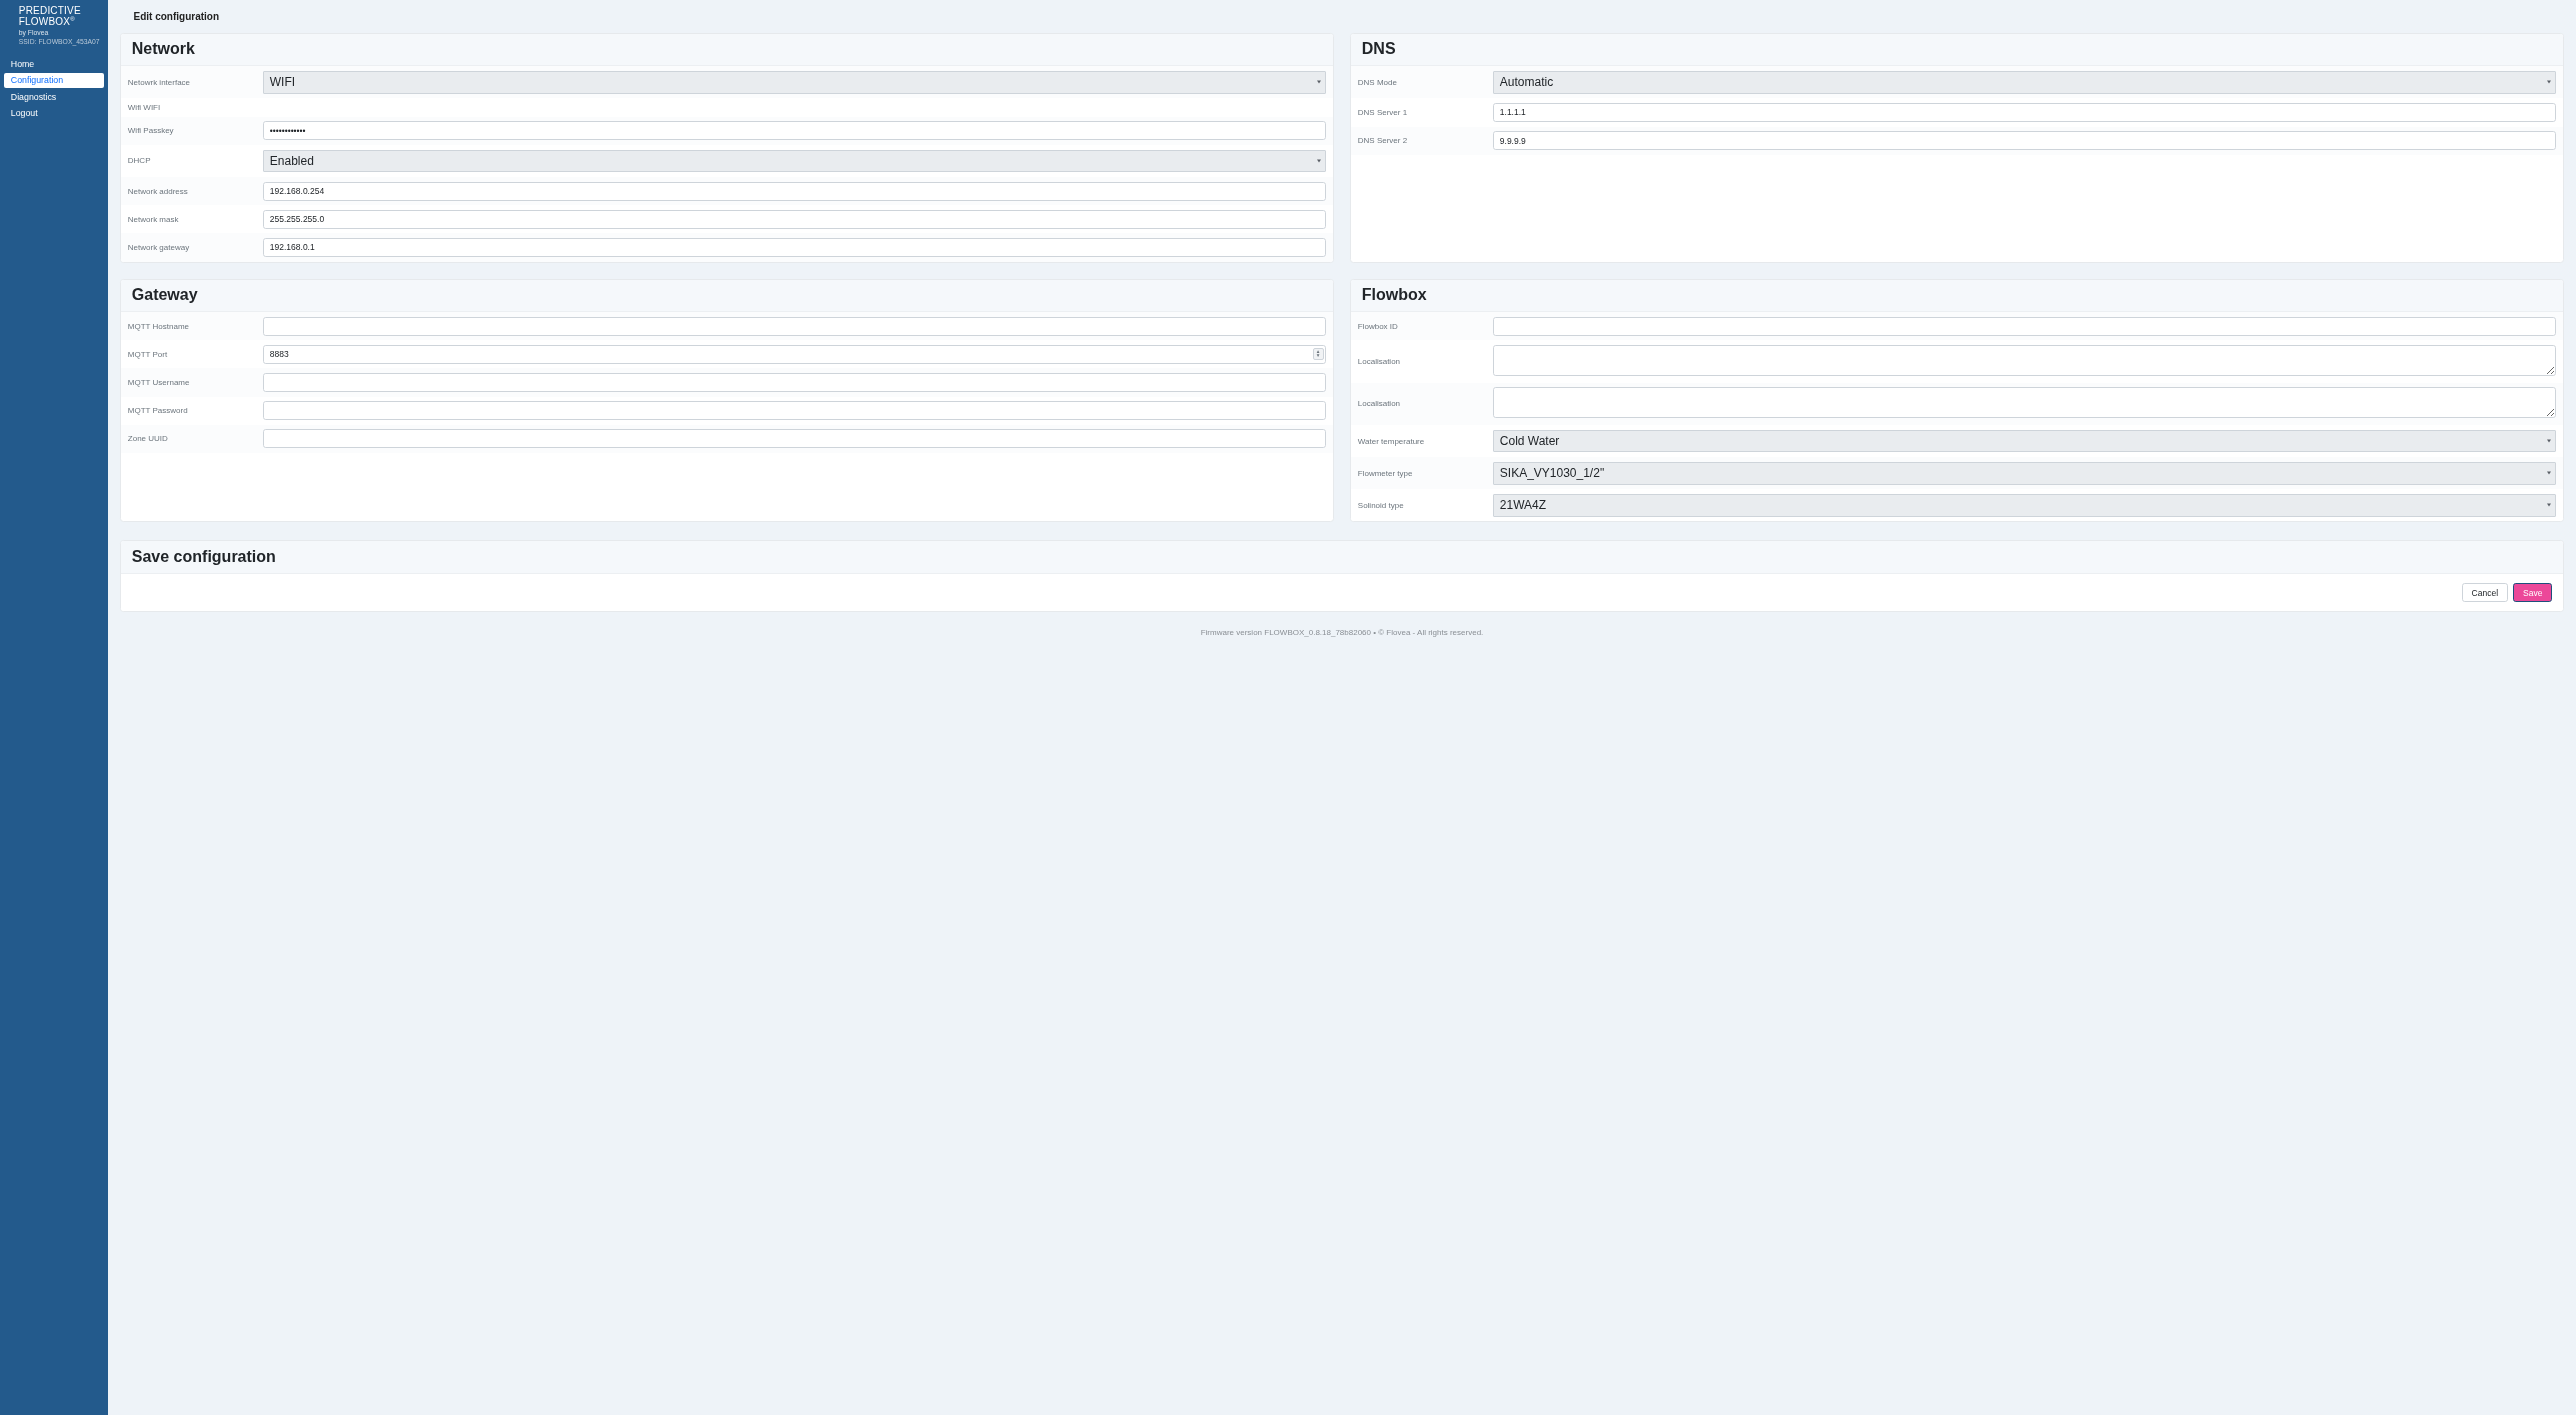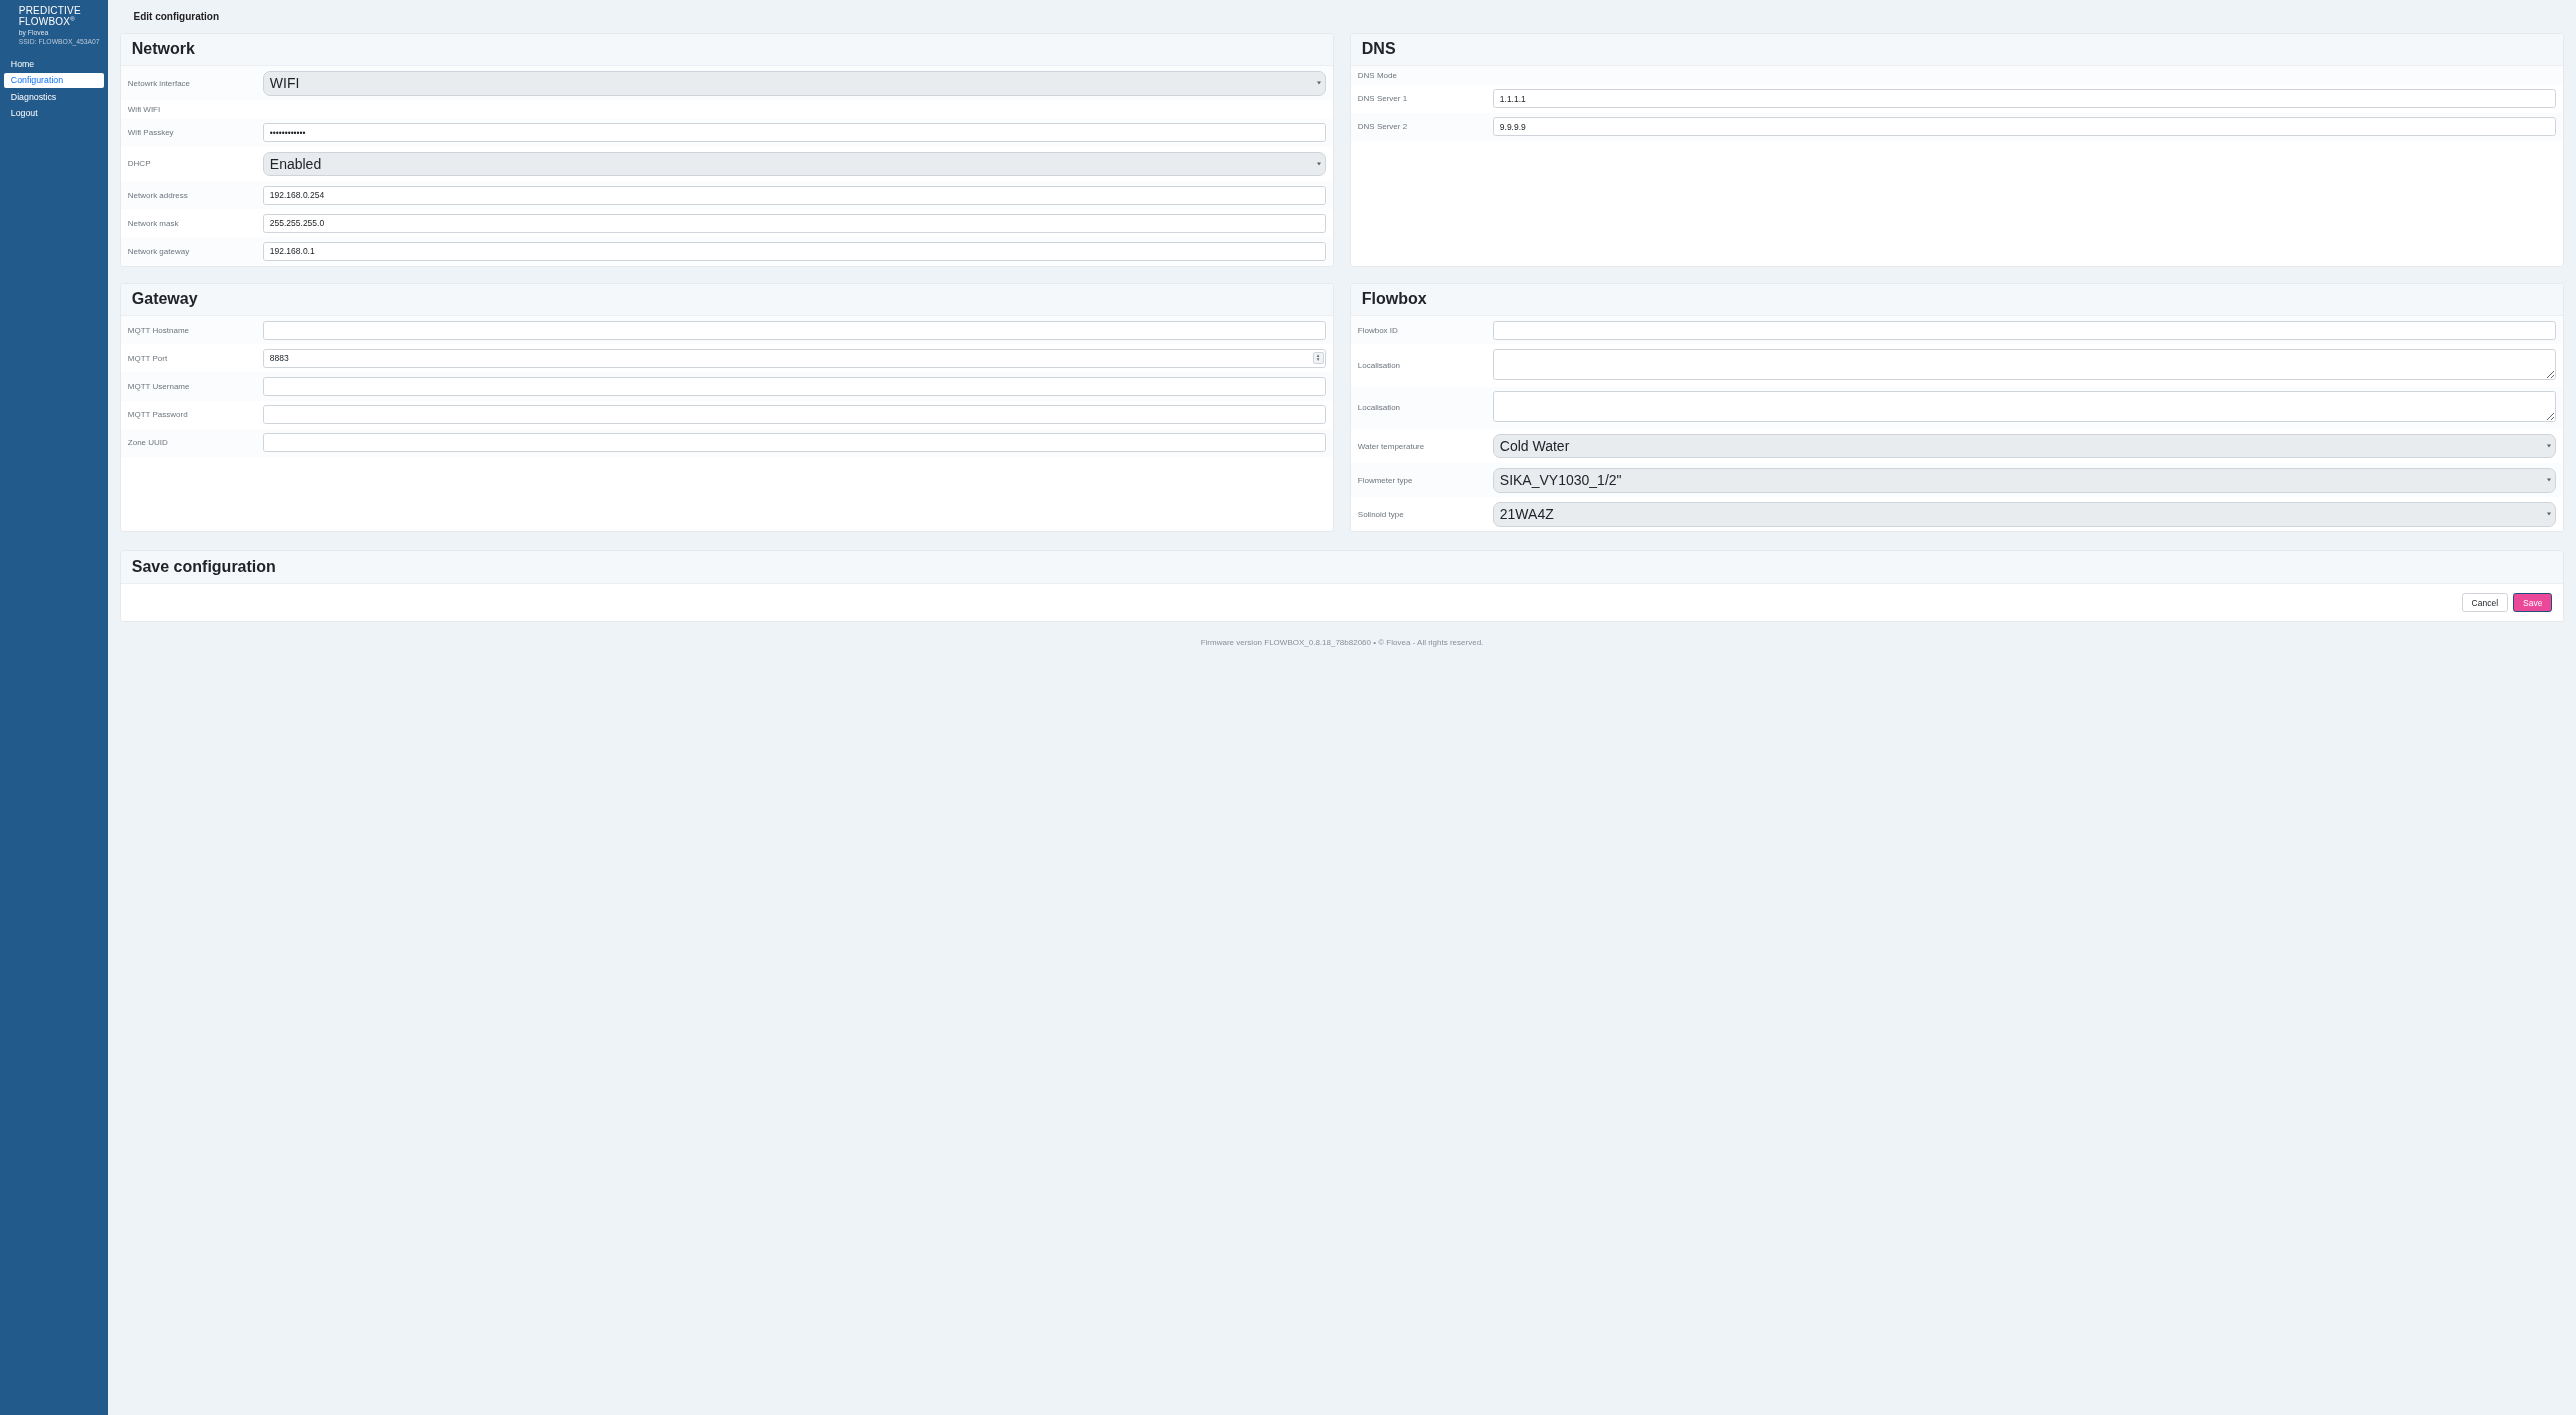--- a/index.html
+++ b/index.html
@@ -117,25 +117,25 @@
     outline: none;
   }
   .rowf textarea { resize: both; min-height: 31px; }
   .select-wrap {
     position: relative;
     width: 100%;
   }
   .select-wrap .sel {
     width: 100%;
     padding: 3.4px 17.6px 3.4px 6px;
-    font-size: 14px;
+    font-size: 12px;
     background: #e9ecef;
     color: #212529;
     border: 0.7px solid #ced4da;
-    border-radius: 7px;
+    border-radius: 1px;
     cursor: pointer;
   }
   .select-wrap .caret {
     position: absolute;
     right: 5.4px; top: 50%; transform: translateY(-50%);
     width: 0; height: 0;
     border-left: 2.7px solid transparent;
     border-right: 2.7px solid transparent;
     border-top: 3.4px solid #5a5f66;
     pointer-events: none;
@@ -245,20 +245,26 @@
             <div class="ctrl"><input type="text" value="192.168.0.1" style=""></div>
           </div>
         </div>
       </section>
 
       <section class="card">
         <div class="card-header">DNS</div>
         <div class="card-body">
           <div class="rowf">
             <div class="lbl">DNS Mode</div>
+            <div class="ctrl">
+              <div class="select-wrap">
+                <div class="sel">Automatic</div>
+                <div class="caret"></div>
+              </div>
+            </div>
           </div>
           <div class="rowf">
             <div class="lbl">DNS Server 1</div>
             <div class="ctrl"><input type="text" value="1.1.1.1" style=""></div>
           </div>
           <div class="rowf">
             <div class="lbl">DNS Server 2</div>
             <div class="ctrl"><input type="text" value="9.9.9.9" style=""></div>
           </div>
         </div>

